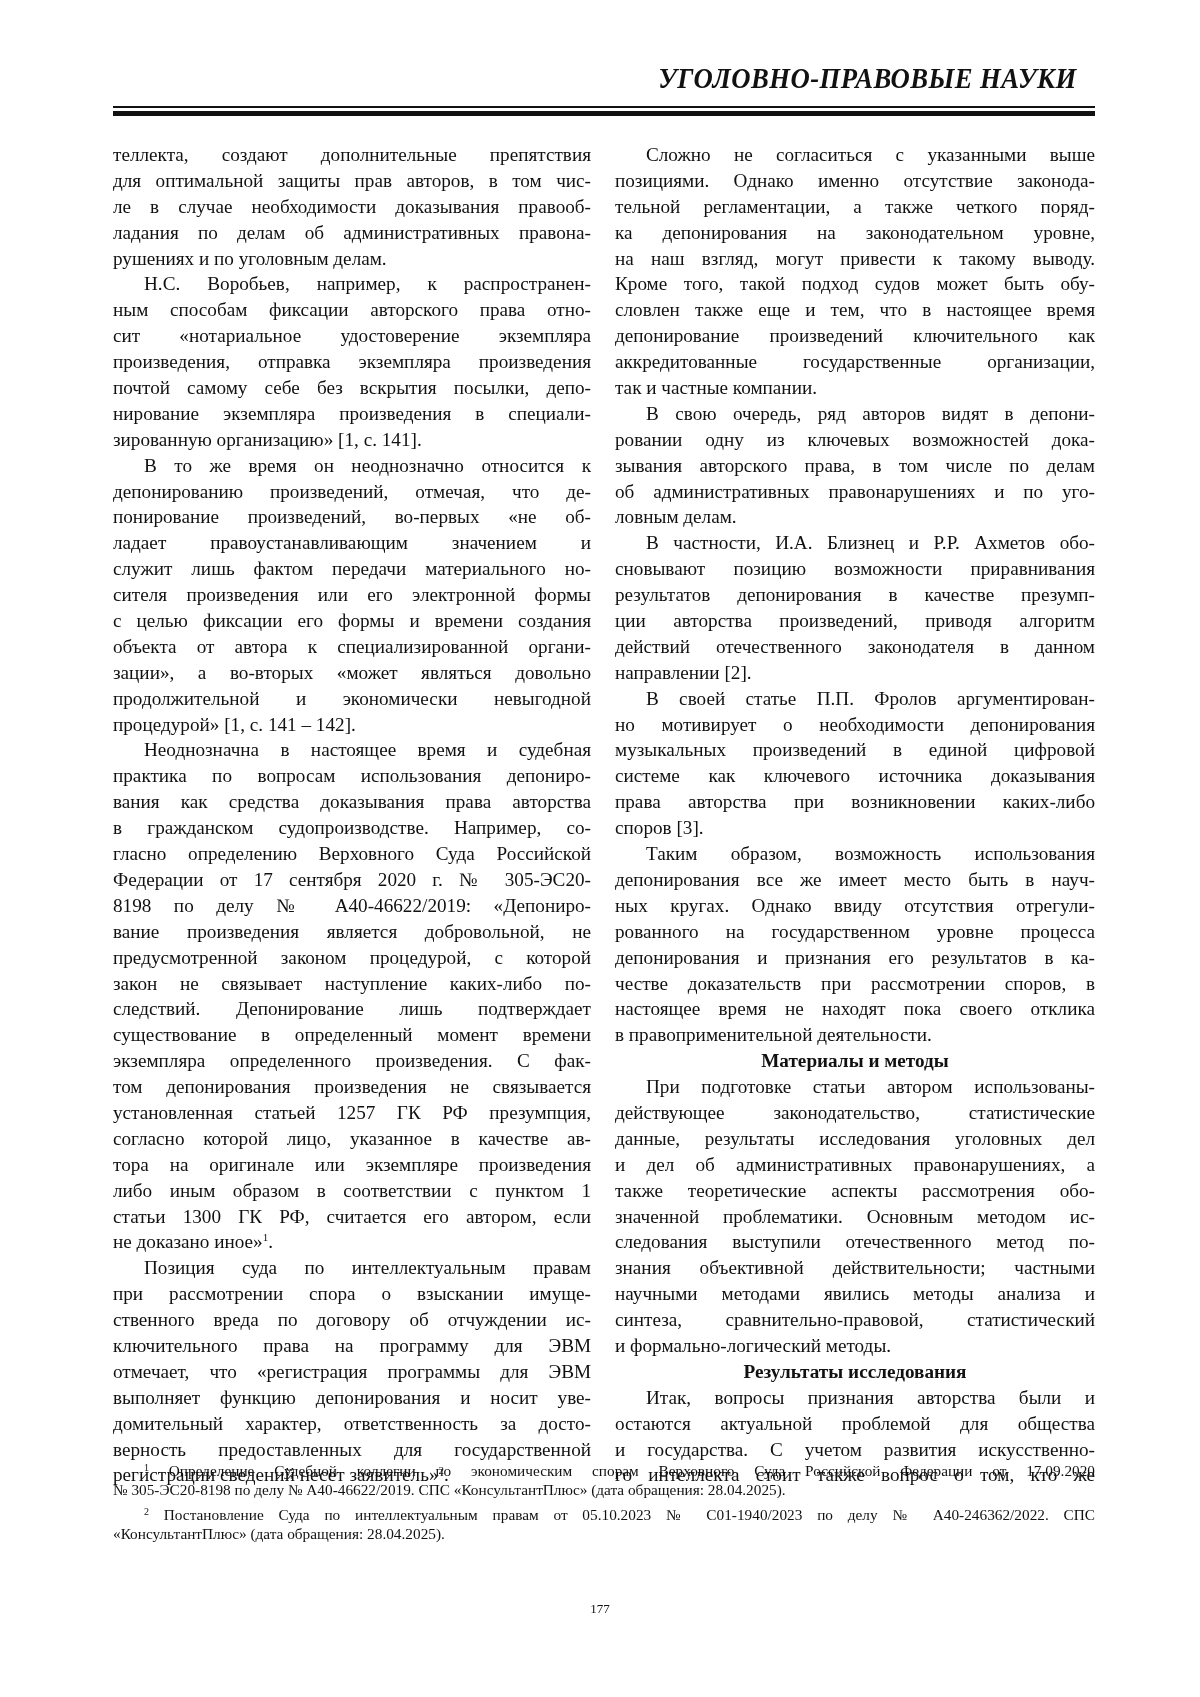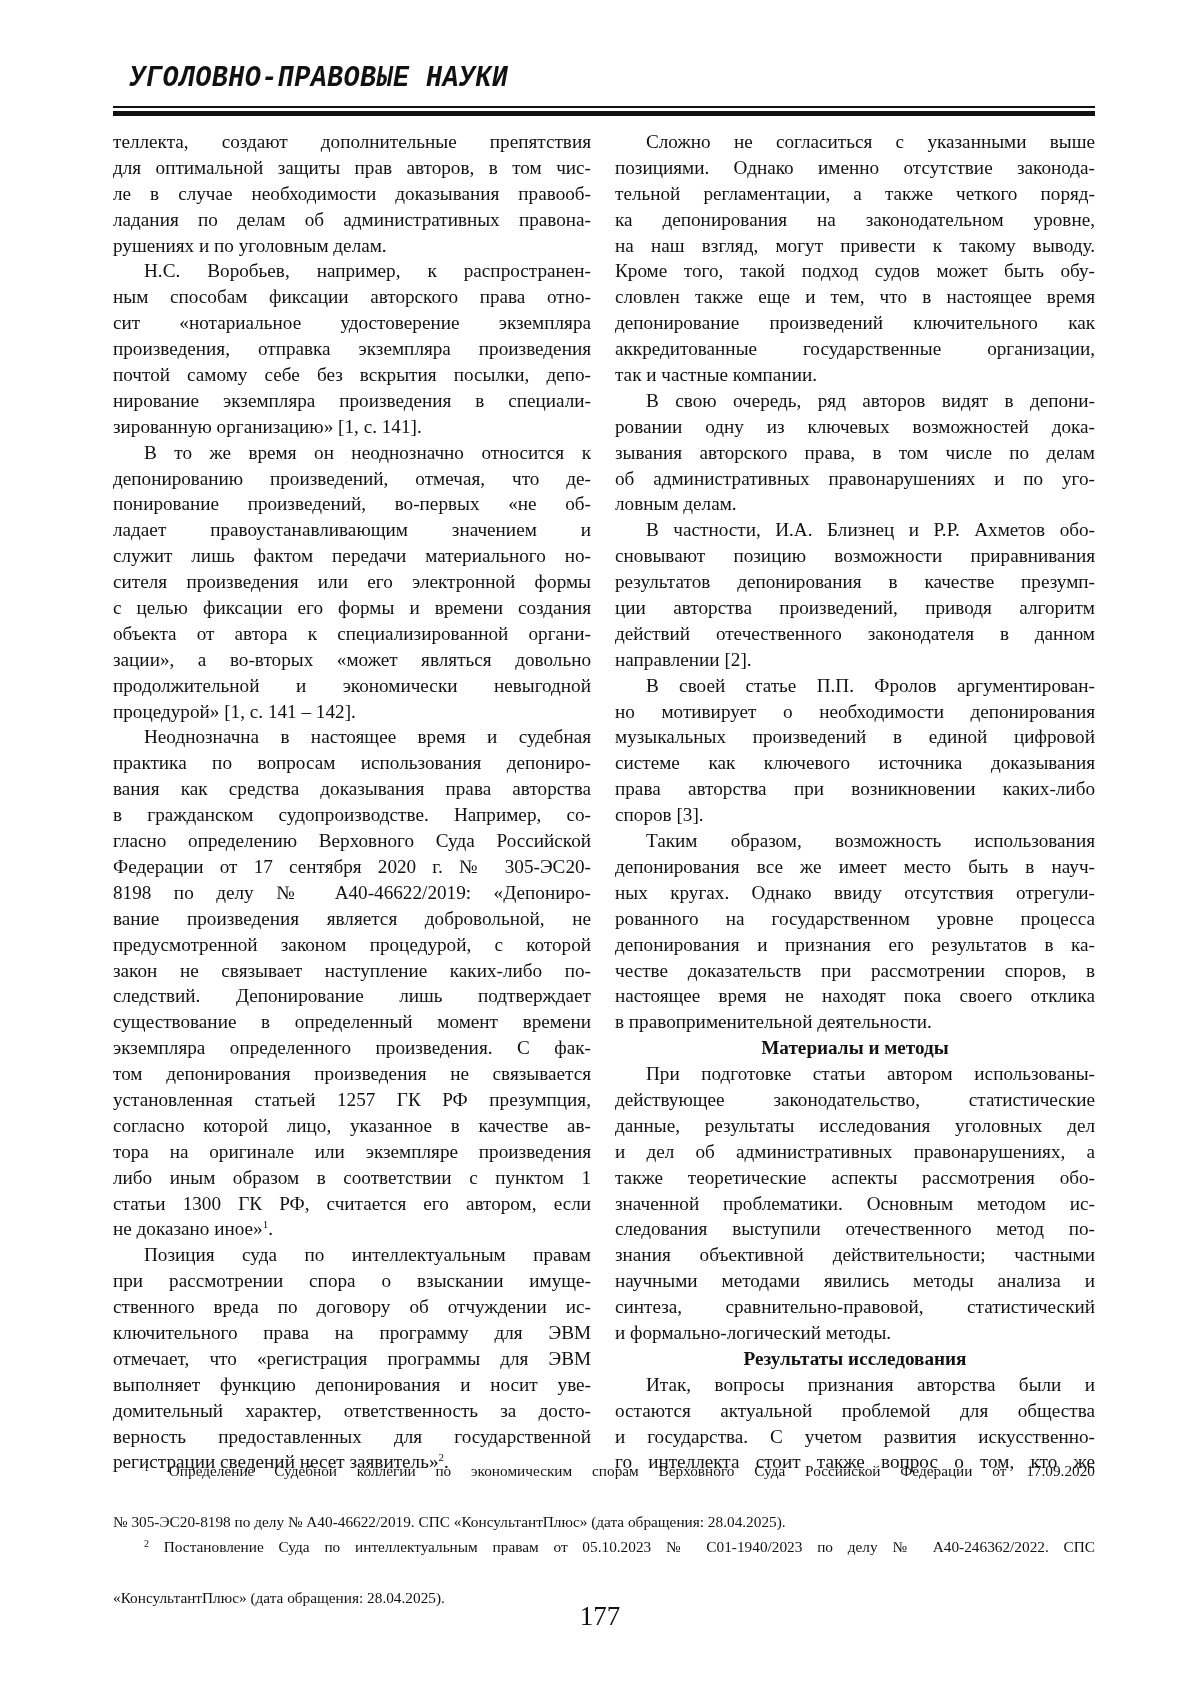--- a/index.html
+++ b/index.html
@@ -1,40 +1,40 @@
 <!DOCTYPE html>
 <html><head>
   <meta charset="utf-8">
   <style>
     html, body { margin: 0; padding: 0; background: #ffffff; }
     body { width: 1200px; height: 1697px; position: relative; overflow: hidden;
       font-family: "Liberation Serif", "DejaVu Serif", serif; color: #111; }
-    .header { position: absolute; left: 113px; top: 62px; width: 982px; text-align: left; font-family: Liberation Mono, monospace; }
+    .header { position: absolute; left: 113px; top: 62px; width: 982px; text-align: right; }
     .header-title { font-size: 29px; font-weight: bold; font-style: italic; letter-spacing: 0.5px;
       display: inline-block; transform: scaleX(0.92); }
     .rule-thin { position: absolute; left: 113px; top: 106px; width: 982px; height: 2px; background: #111; }
     .rule-thick { position: absolute; left: 113px; top: 111px; width: 982px; height: 5px; background: #111; }
 
-    .col { position: absolute; top: 129px; font-size: 19.2px; line-height: 25.9px; text-align: justify; }
+    .col { position: absolute; top: 142px; font-size: 19.2px; line-height: 25.9px; text-align: justify; }
     .col-left { left: 113px; width: 478px; }
     .col-right { left: 615px; width: 480px; }
     .col .line { display: block; text-align: justify; text-align-last: justify; white-space: nowrap; height: 25.9px; }
     .col .line.last { text-align-last: left; }
     .col .line.ind { padding-left: 31px; }
     .col .line.center { text-align: center; text-align-last: center; font-weight: bold; }
     sup { font-size: 11px; vertical-align: 7px; line-height: 0; }
 
     .footnotes { position: absolute; left: 113px; top: 1462px; width: 982px; font-size: 15.3px; line-height: 18.5px; }
     .fn { margin: 0 0 7px 0; }
     .fn .line { display: block; text-align: justify; text-align-last: justify; white-space: nowrap; }
     .fn .line.ind { padding-left: 31px; }
-    .fn .line.last { text-align-last: left; margin-top: 32px; }
+    .fn .line.last { text-align-last: left; }
     .fn sup { font-size: 10px; vertical-align: 5px; }
 
-    .page-number { position: absolute; left: 0; width: 1200px; top: 1601px; text-align: center; font-size: 27px; }
+    .page-number { position: absolute; left: 0; width: 1200px; top: 1601px; text-align: center; font-size: 13px; }
   </style>
 </head>
 <body>
 
 <div class="header">
   <span class="header-title">УГОЛОВНО-ПРАВОВЫЕ НАУКИ</span>
 </div>
 <div class="rule-thin"></div>
 <div class="rule-thick"></div>
 

